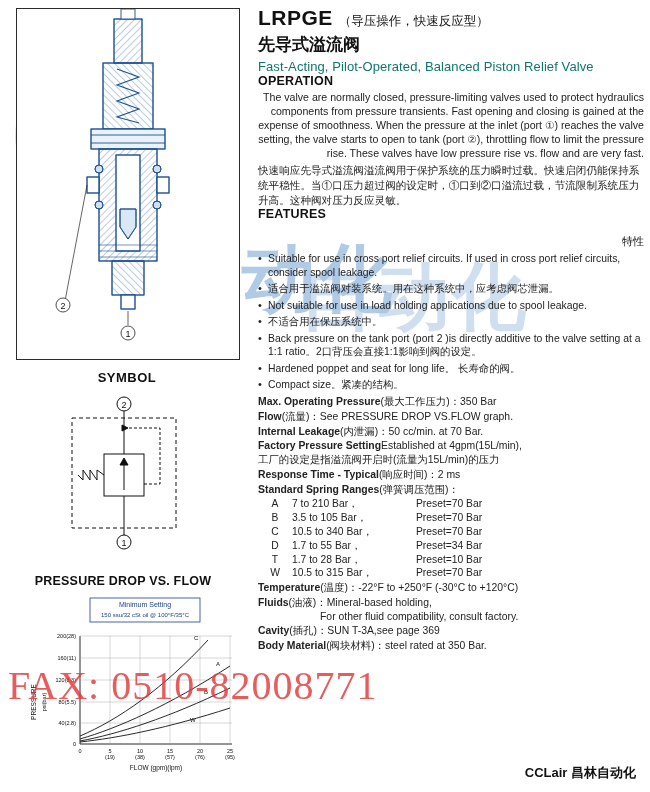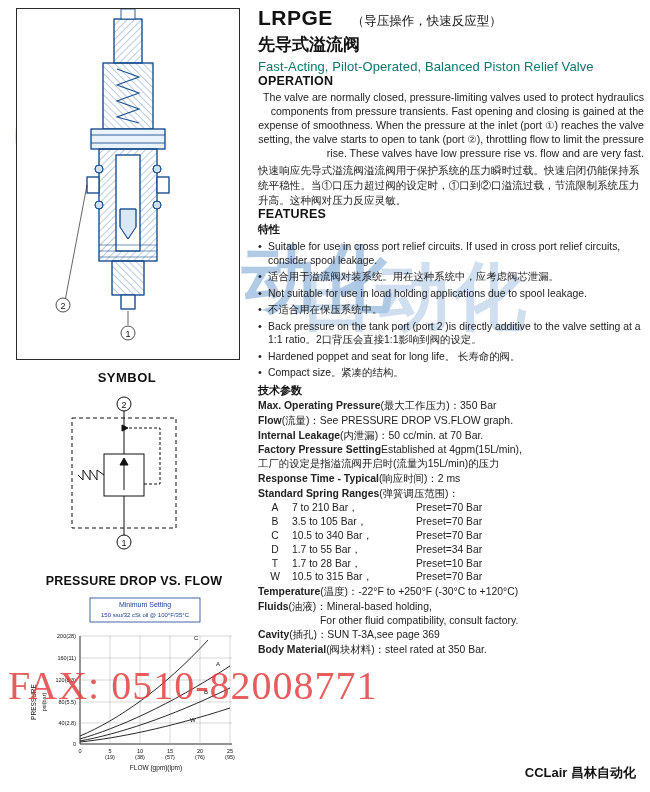--- a/index.html
+++ b/index.html
@@ -22,37 +22,37 @@
   }
   .drawing-inner{position:absolute;inset:0;}
   .symbol-title{
     position:absolute;left:16px;top:370px;width:222px;
     text-align:center;font-size:13px;font-weight:bold;letter-spacing:.5px;color:#111;
   }
   .symbol-box{
     position:absolute;left:26px;top:392px;width:200px;height:168px;
   }
   .graph-title{
-    position:absolute;left:19px;top:574px;width:230px;
+    position:absolute;left:8px;top:574px;width:230px;
     text-align:center;font-size:12.5px;font-weight:bold;color:#111;letter-spacing:.2px;
   }
   .graph-box{
     position:absolute;left:18px;top:596px;width:228px;height:180px;
   }
 
   
   .right{position:absolute;left:258px;top:6px;width:386px;}
-  .title-row{display:flex;align-items:baseline;gap:19px;}
+  .title-row{display:flex;align-items:baseline;gap:6px;}
   .model{font-size:21px;font-weight:bold;letter-spacing:.5px;color:#111;}
   .model-cn{font-size:12.5px;color:#111;}
   .subtitle-cn{font-size:17px;font-weight:bold;margin-top:3px;color:#111;}
   .subtitle-en{font-size:13px;margin-top:3px;color:#0f766e;letter-spacing:.1px;}
 
   .sec-head{font-size:12.5px;font-weight:bold;color:#111;letter-spacing:.2px;}
-  .sec-head-cn{font-size:11px;font-weight:bold;color:#111;margin-top:1px;}
+  .sec-head-cn{font-size:11px;font-weight:normal;color:#111;margin-top:13px;text-align:right;}
   .body-text{font-size:10.6px;line-height:1.33;color:#222;margin-top:2px;text-align:right;}
   .body-cn{font-size:10.6px;line-height:1.38;color:#222;margin-top:3px;}
 
   ul.feat{margin:3px 0 0 0;padding:0;list-style:none;}
   ul.feat li{position:relative;padding-left:10px;font-size:10.4px;line-height:1.3;margin-bottom:3px;color:#222;}
   ul.feat li:before{content:"\2022";position:absolute;left:0;top:-1px;font-size:11px;color:#222;}
 
   .spec-line{font-size:10.4px;line-height:1.33;color:#222;margin-top:1px;}
   .spec-line b{font-weight:bold;}
   .spec-sub{font-size:10.4px;line-height:1.3;color:#222;margin-left:0;}
@@ -286,21 +286,20 @@
     <ul class="feat">
       <li>Suitable for use in cross port relief circuits. If used in cross port relief circuits, consider spool leakage.</li>
       <li>适合用于溢流阀对装系统。用在这种系统中，应考虑阀芯泄漏。</li>
       <li>Not suitable for use in load holding applications due to spool leakage.</li>
       <li>不适合用在保压系统中。</li>
       <li>Back pressure on the tank port (port 2 )is directly additive to the valve setting at a 1:1 ratio。2口背压会直接1:1影响到阀的设定。</li>
       <li>Hardened poppet and seat for long life。 长寿命的阀。</li>
       <li>Compact size。紧凑的结构。</li>
     </ul>
 
-    <div class="sec-head-cn">技术参数</div>
 
     <div class="spec-line">
       <b>Max. Operating Pressure</b><span>(最大工作压力)：350 Bar</span>
     </div>
     <div class="spec-line">
       <b>Flow</b><span>(流量)：See PRESSURE DROP VS.FLOW graph.</span>
     </div>
     <div class="spec-line">
       <b>Internal Leakage</b><span>(内泄漏)：50 cc/min. at 70 Bar.</span>
     </div>

